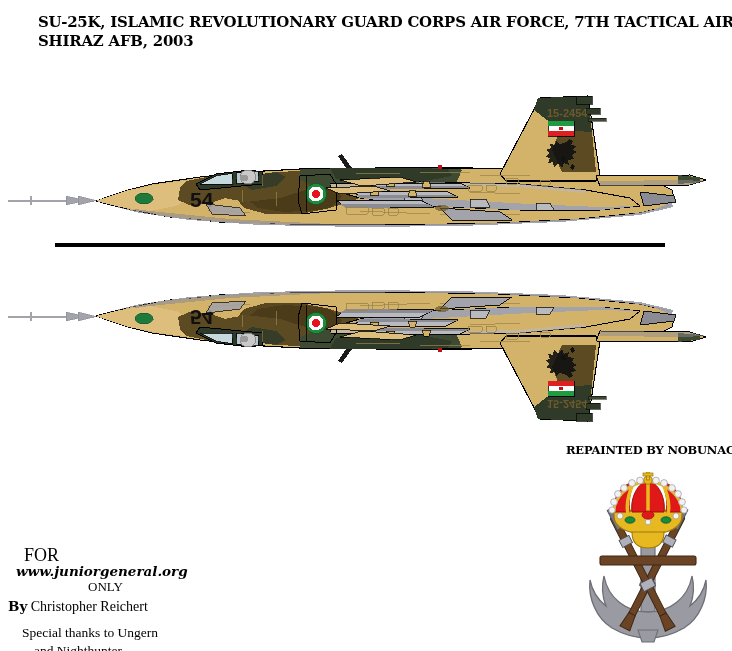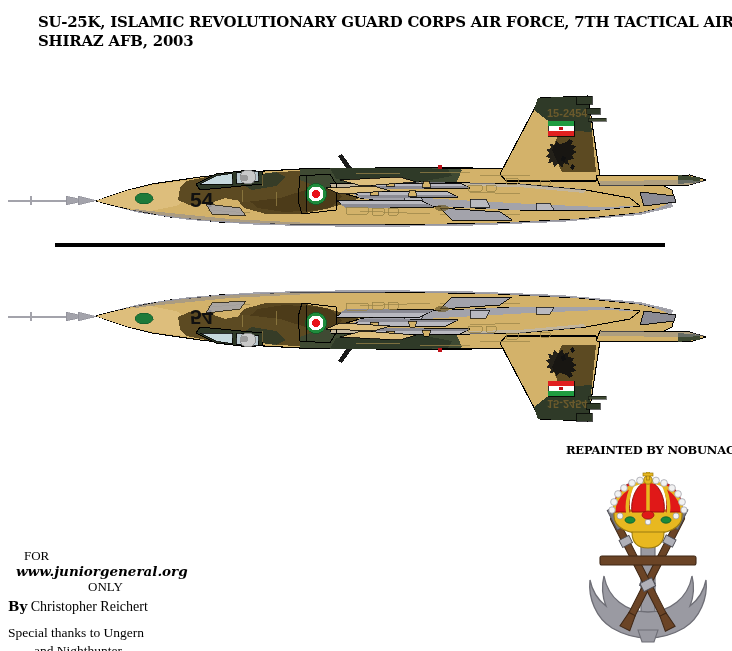--- a/index.html
+++ b/index.html
@@ -36,26 +36,26 @@
   #aircraft-top{left:0;top:80px;}
   #aircraft-bottom{left:0;top:262px;transform:scaleY(-1);}
   .aircraft svg{display:block;width:732px;height:175px;}
 
   
   #credit-block{
     position:absolute;left:8px;top:548px;width:230px;
     color:#000;
   }
   #credit-block .ln{display:block;white-space:nowrap;}
-  .cb-for{font-family:"Liberation Serif",serif;font-size:13px;margin-left:16px;line-height:15px;}
+  .cb-for{font-family:"Liberation Serif",serif;font-size:18px;margin-left:16px;line-height:15px;}
   .cb-url{font-family:"DejaVu Serif",serif;font-weight:bold;font-size:13.5px;margin-left:8px;line-height:16px;font-style:italic;}
   .cb-only{font-family:Liberation Serif, serif;font-size:13px;margin-left:80px;line-height:16px;}
   .cb-by{font-family:"Liberation Serif",serif;font-size:14px;margin-left:0;line-height:22px;}
   .cb-by b{font-family:"DejaVu Serif",serif;font-weight:bold;font-size:13.5px;}
-  .cb-th1{font-family:"Liberation Serif",serif;font-size:13.5px;margin-left:0;line-height:18px;margin-top:6px;}
+  .cb-th1{font-family:"Liberation Serif",serif;font-size:13.5px;margin-left:14px;line-height:18px;margin-top:6px;}
   .cb-th2{font-family:"Liberation Serif",serif;font-size:13.5px;margin-left:26px;line-height:17px;}
 
   
   #repainted-by{
     position:absolute;left:566px;top:443px;width:166px;
     font-family:"DejaVu Serif",serif;font-weight:bold;
     font-size:11.5px;letter-spacing:-0.2px;color:#000;white-space:nowrap;
   }
 
   

